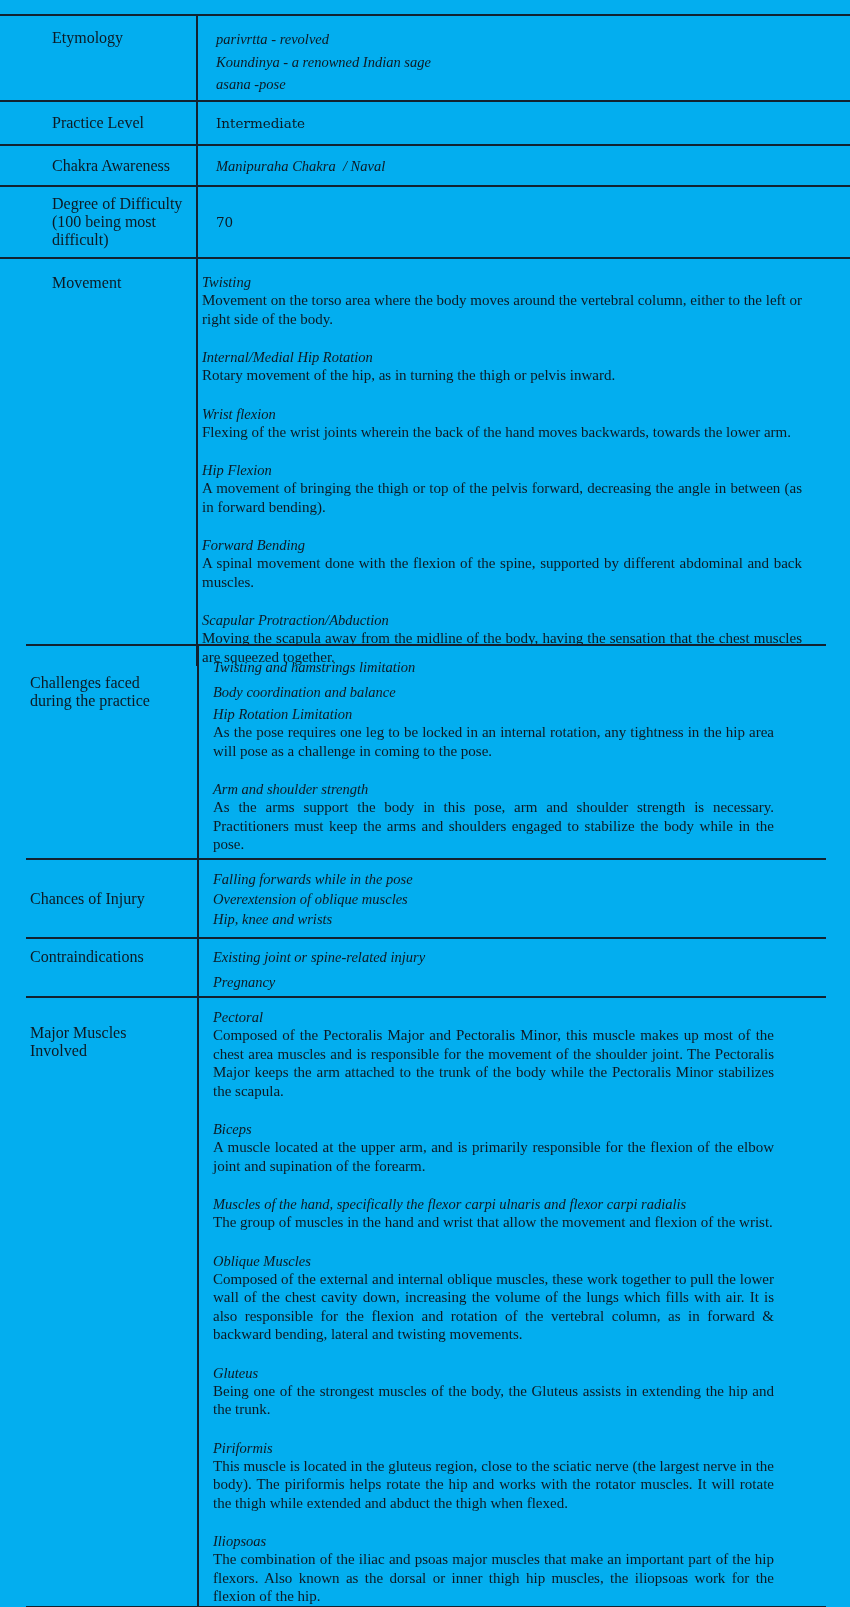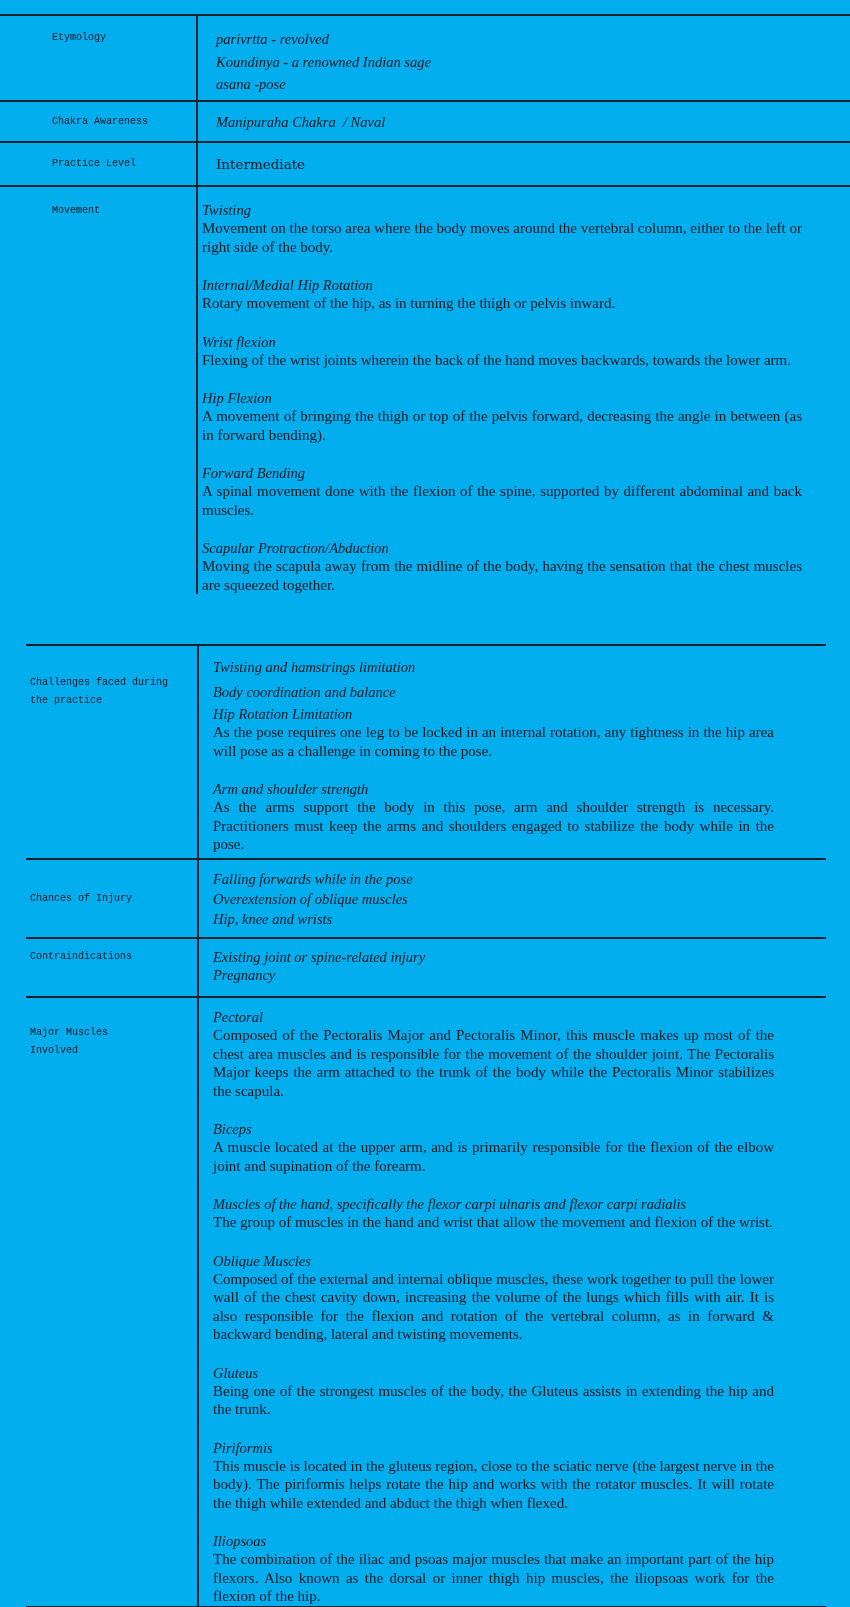--- a/index.html
+++ b/index.html
@@ -61,22 +61,22 @@
     width: 172px;
     padding-left: 4px;
     box-sizing: border-box;
   }
   #lower td.value {
     padding-left: 14px;
     padding-right: 52px;
   }
   .label-text {
     display: block;
-    font-family: Liberation Mono, monospace;
-    font-size: 10px;
+    font-family: Liberation Serif, serif;
+    font-size: 16px;
     line-height: 18px;
   }
   .it {
     font-style: italic;
     font-family: "Liberation Serif", serif;
     font-size: 14.5px;
     line-height: 18px;
     display: block;
   }
   .desc {
@@ -104,34 +104,42 @@
         <tr style="height:86px">
       <td class="label" style="padding-top:13px">
         <span class="label-text">Etymology</span>
       </td>
       <td class="value" style="padding-top:12px">
         <span class="it" style="line-height:22.5px">parivrtta - revolved</span>
         <span class="it" style="line-height:22.5px">Koundinya - a renowned Indian sage</span>
         <span class="it" style="line-height:22.5px">asana -pose</span>
       </td>
     </tr>
+    <tr style="height:44px">
+      <td class="label" style="vertical-align:middle">
+        <span class="label-text">Practice Level</span>
+      </td>
+      <td class="value" style="vertical-align:middle">
+        <span class="plain">Intermediate</span>
+      </td>
+    </tr>
     <tr style="height:41px">
       <td class="label" style="vertical-align:middle">
         <span class="label-text">Chakra Awareness</span>
       </td>
       <td class="value" style="vertical-align:middle">
         <span class="it" style="white-space:pre">Manipuraha Chakra  / Naval</span>
       </td>
     </tr>
-    <tr style="height:44px">
-      <td class="label" style="vertical-align:middle">
-        <span class="label-text">Practice Level</span>
-      </td>
-      <td class="value" style="vertical-align:middle">
-        <span class="plain">Intermediate</span>
+    <tr style="height:72px">
+      <td class="label" style="vertical-align:middle;padding-right:12px">
+        <span class="label-text">Degree of Difficulty (100 being most difficult)</span>
+      </td>
+      <td class="value" style="vertical-align:middle">
+        <span class="plain">70</span>
       </td>
     </tr>
     <tr style="height:386px">
       <td class="label" style="padding-top:15px;border-bottom:none">
         <span class="label-text">Movement</span>
       </td>
       <td class="value" style="padding-top:14px;padding-left:4px;border-bottom:none">
         <div class="entry">
           <span class="it">Twisting</span>
           <span class="desc">Movement on the torso area where the body moves around the vertebral column, either to the left or right side of the body.</span>
@@ -189,21 +197,21 @@
         <span class="it" style="line-height:20px">Overextension of oblique muscles</span>
         <span class="it" style="line-height:20px">Hip, knee and wrists</span>
       </td>
     </tr>
     <tr style="height:59px">
       <td class="label" style="padding-top:9px">
         <span class="label-text">Contraindications</span>
       </td>
       <td class="value" style="padding-top:9px">
         <span class="it">Existing joint or spine-related injury</span>
-        <span class="it" style="">Pregnancy</span>
+        <span class="it" style="margin-top:7px">Pregnancy</span>
       </td>
     </tr>
     <tr style="height:574px">
       <td class="label" style="padding-top:26px;padding-right:40px">
         <span class="label-text">Major Muscles Involved</span>
       </td>
       <td class="value" style="padding-top:10px">
         <div class="entry">
           <span class="it">Pectoral</span>
           <span class="desc">Composed of the Pectoralis Major and Pectoralis Minor, this muscle makes up most of the chest area muscles and is responsible for the movement of the shoulder joint. The Pectoralis Major keeps the arm attached to the trunk of the body while the Pectoralis Minor stabilizes the scapula.</span>

